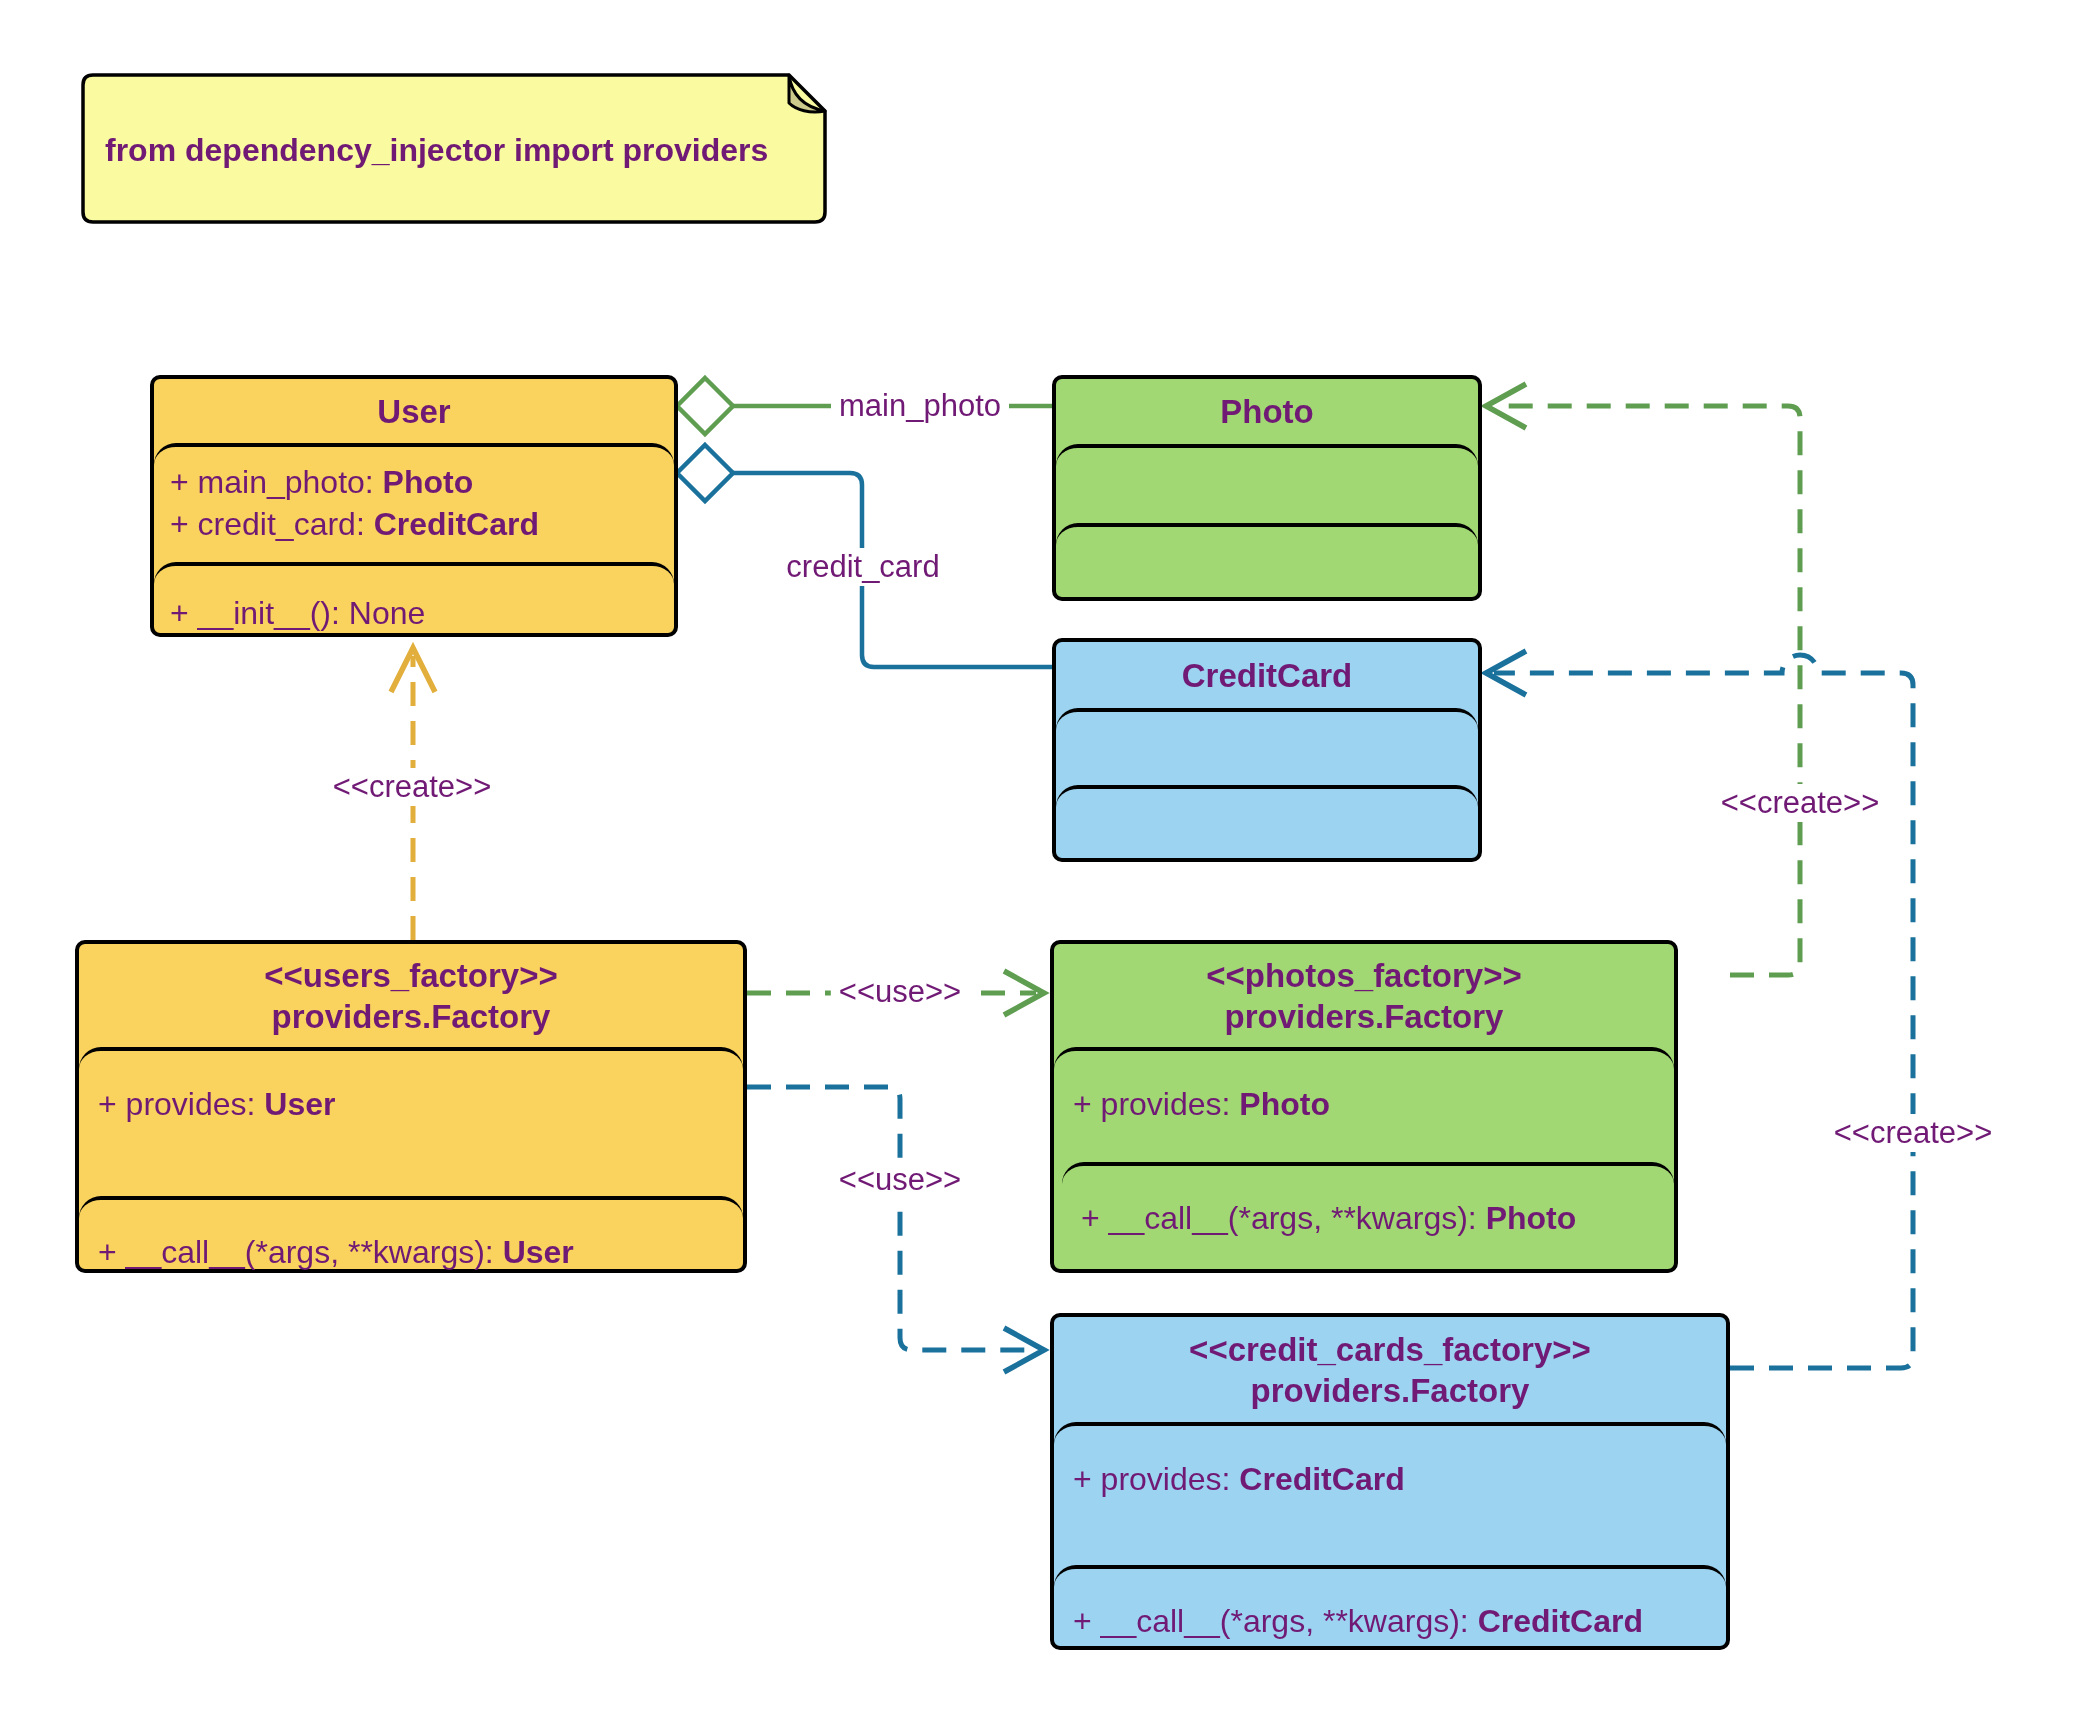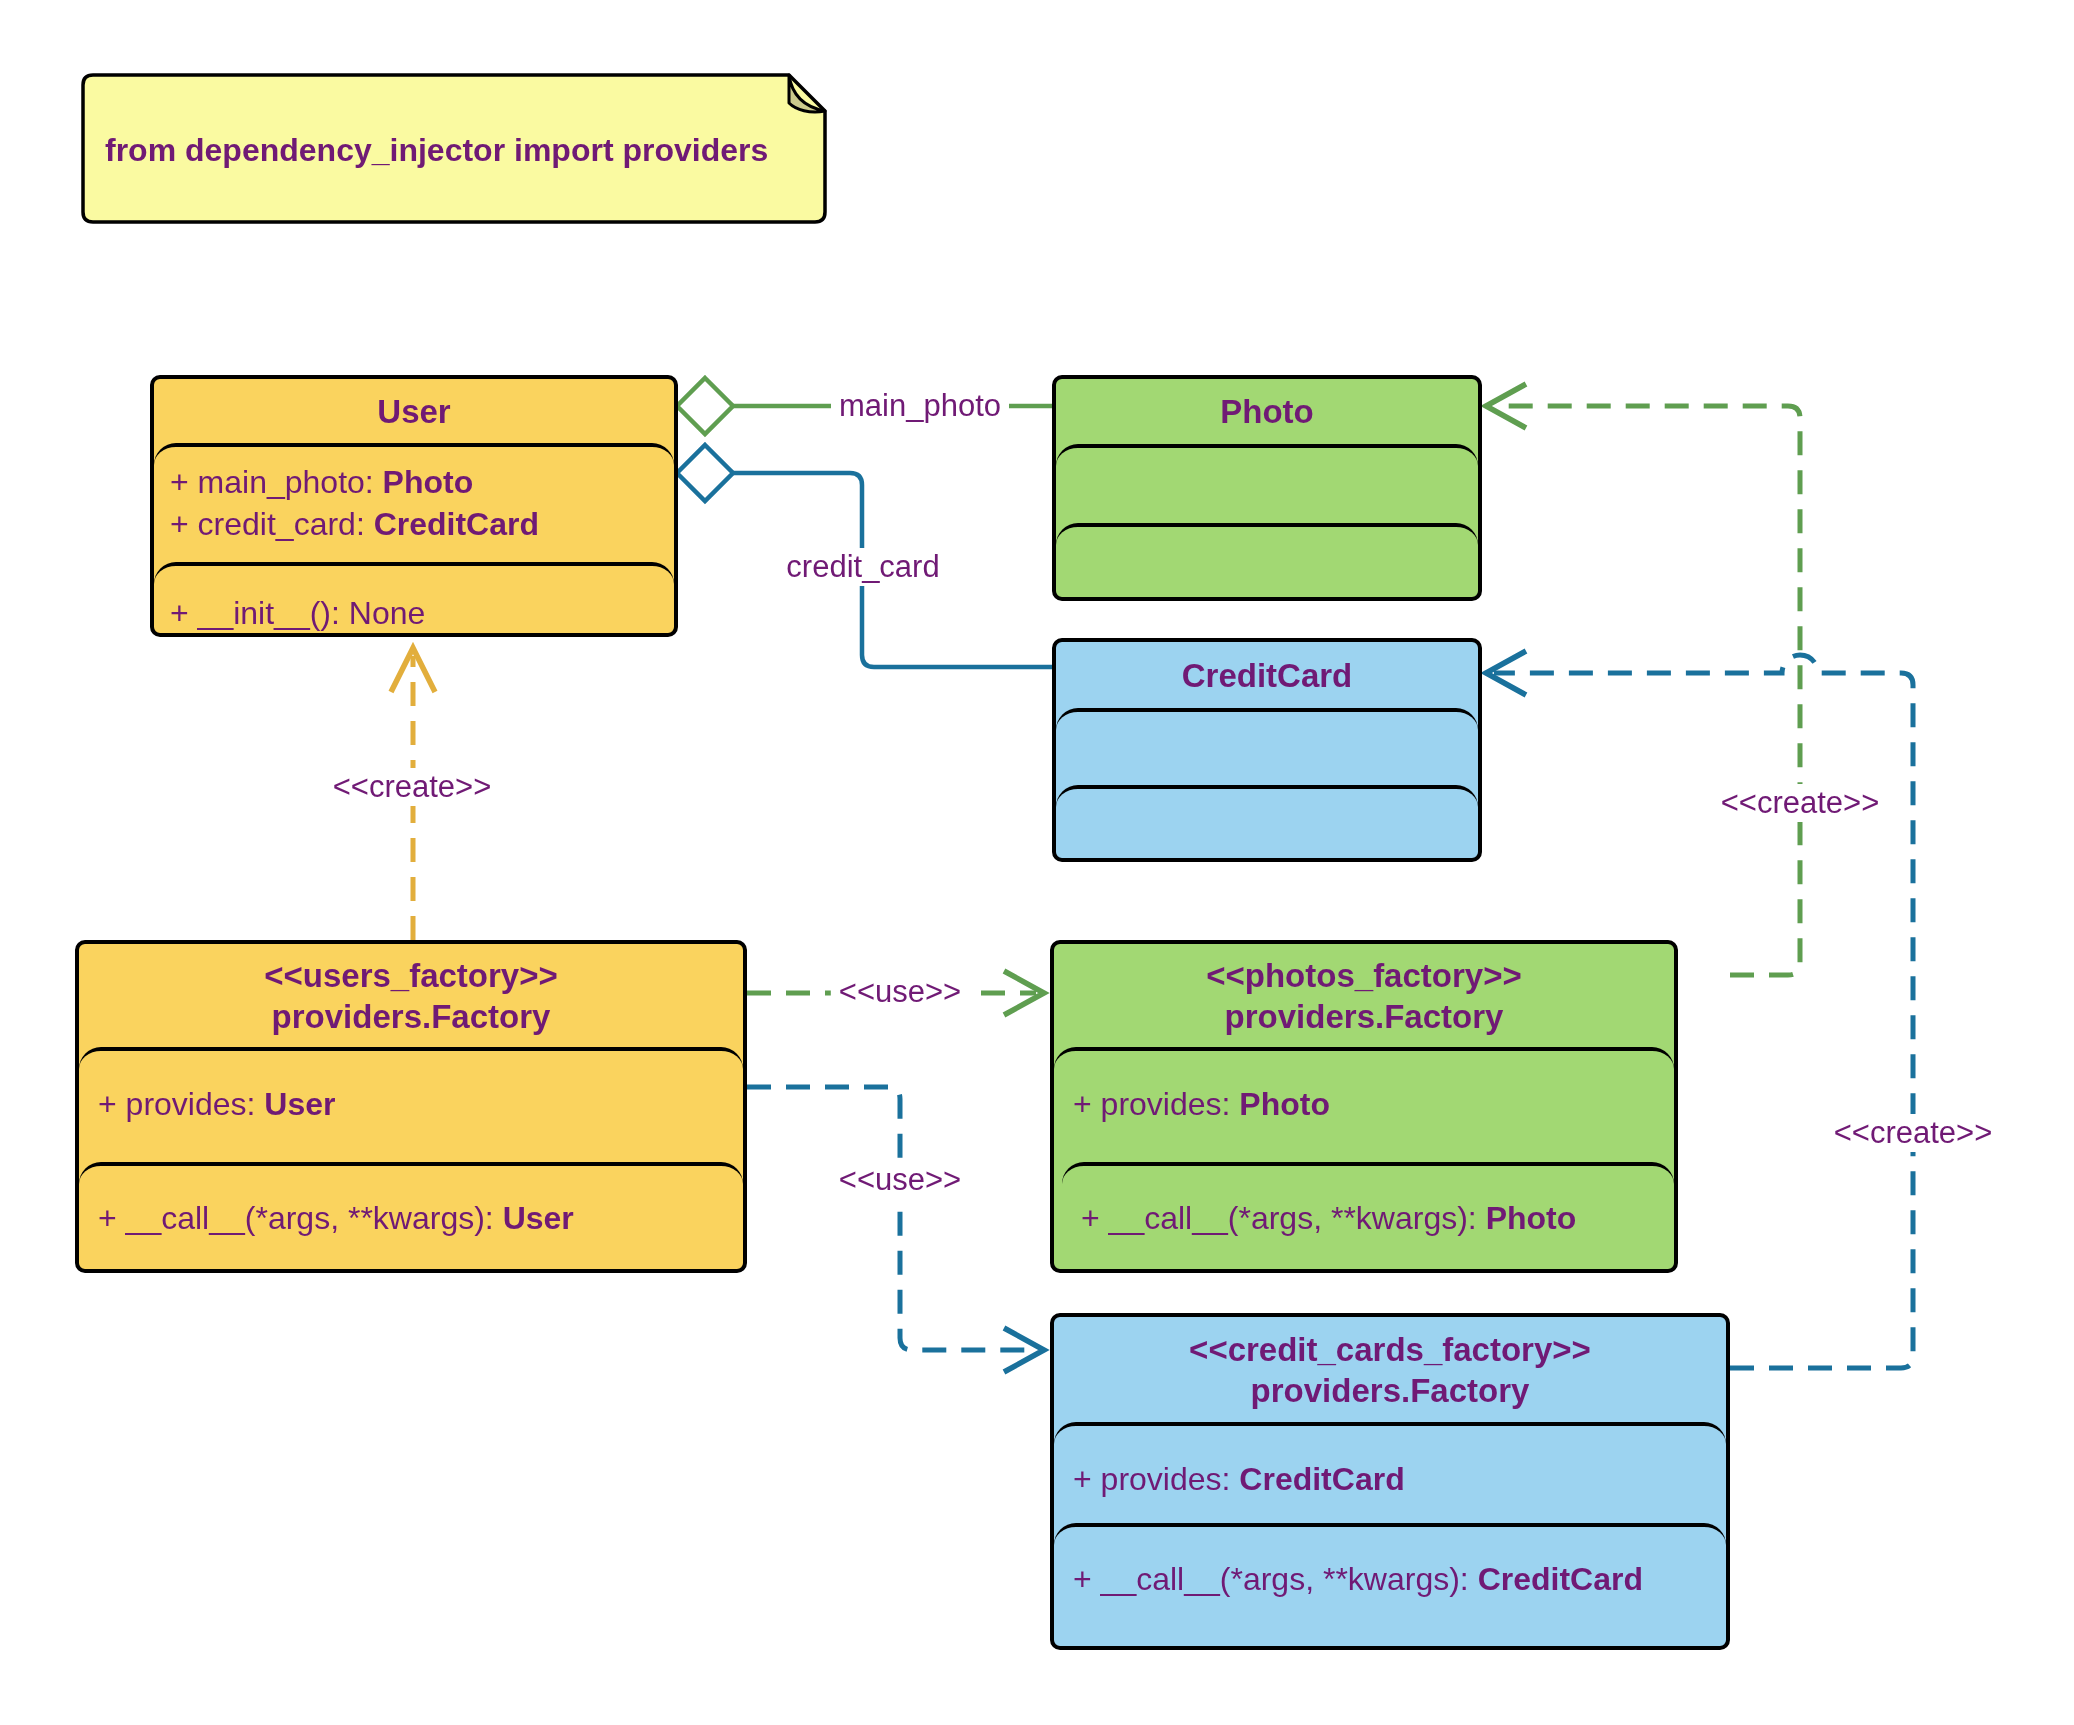--- a/index.html
+++ b/index.html
@@ -106,21 +106,21 @@
     <div class="uml-title" style="height:66px;">CreditCard</div>
     <div class="uml-comp" style="height:77px;"></div>
     <div class="uml-comp last"></div>
   </div>
 
   <div class="uml-class fill-yellow" style="left:75px;top:940px;width:672px;height:333px;">
     <div class="uml-title" style="height:103px;">
       <div>&lt;&lt;users_factory&gt;&gt;</div>
       <div>providers.Factory</div>
     </div>
-    <div class="uml-comp" style="height:115px;padding:32px 0 0 19px;">
+    <div class="uml-comp" style="height:149px;padding:32px 0 0 19px;">
       <div class="member"><span>+ provides: </span><b>User</b></div>
     </div>
     <div class="uml-comp last" style="padding:31px 0 0 19px;">
       <div class="member"><span>+ __call__(*args, **kwargs): </span><b>User</b></div>
     </div>
   </div>
 
   <div class="uml-class fill-green" style="left:1050px;top:940px;width:628px;height:333px;">
     <div class="uml-title" style="height:103px;">
       <div>&lt;&lt;photos_factory&gt;&gt;</div>
@@ -132,21 +132,21 @@
     <div class="uml-comp last" style="padding:31px 0 0 19px;margin-left:8px;">
       <div class="member"><span>+ __call__(*args, **kwargs): </span><b>Photo</b></div>
     </div>
   </div>
 
   <div class="uml-class fill-blue" style="left:1050px;top:1313px;width:680px;height:337px;">
     <div class="uml-title" style="height:105px;">
       <div>&lt;&lt;credit_cards_factory&gt;&gt;</div>
       <div>providers.Factory</div>
     </div>
-    <div class="uml-comp" style="height:101px;padding:32px 0 12px 19px;">
+    <div class="uml-comp" style="height:143px;padding:32px 0 12px 19px;">
       <div class="member"><span>+ provides: </span><b>CreditCard</b></div>
     </div>
     <div class="uml-comp last" style="padding:31px 17px 0 19px;">
       <div class="member"><span>+ __call__(*args, **kwargs): </span><b>CreditCard</b></div>
     </div>
   </div>
 
   <div class="edge-label" style="left:880px;top:406px;margin-left:40px;">main_photo</div>
   <div class="edge-label" style="left:863px;top:567px;">credit_card</div>
   <div class="edge-label" style="left:412px;top:787px;">&lt;&lt;create&gt;&gt;</div>

